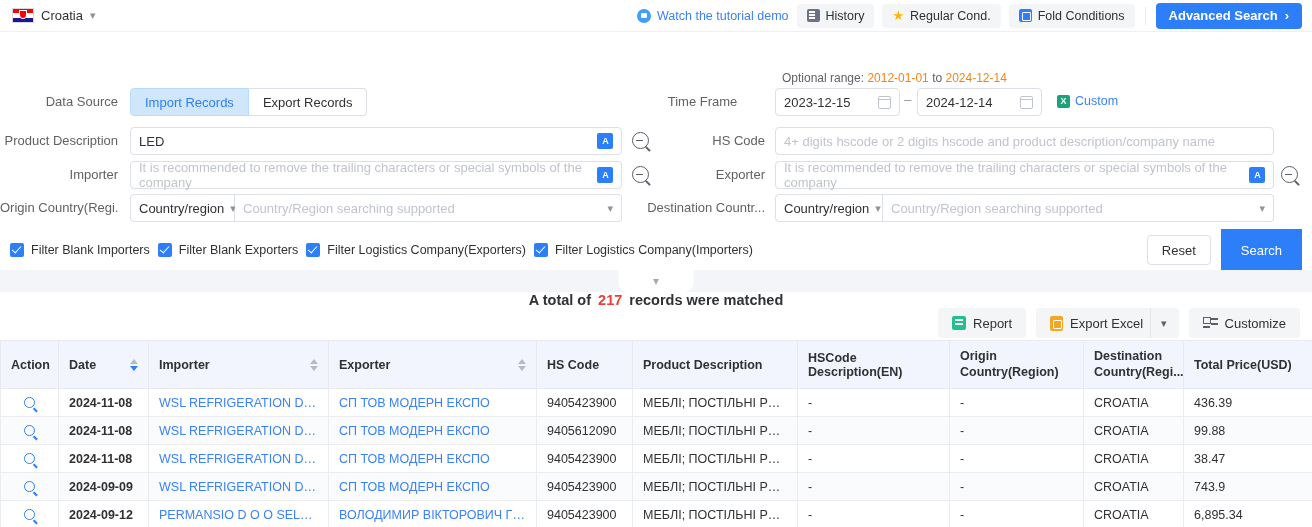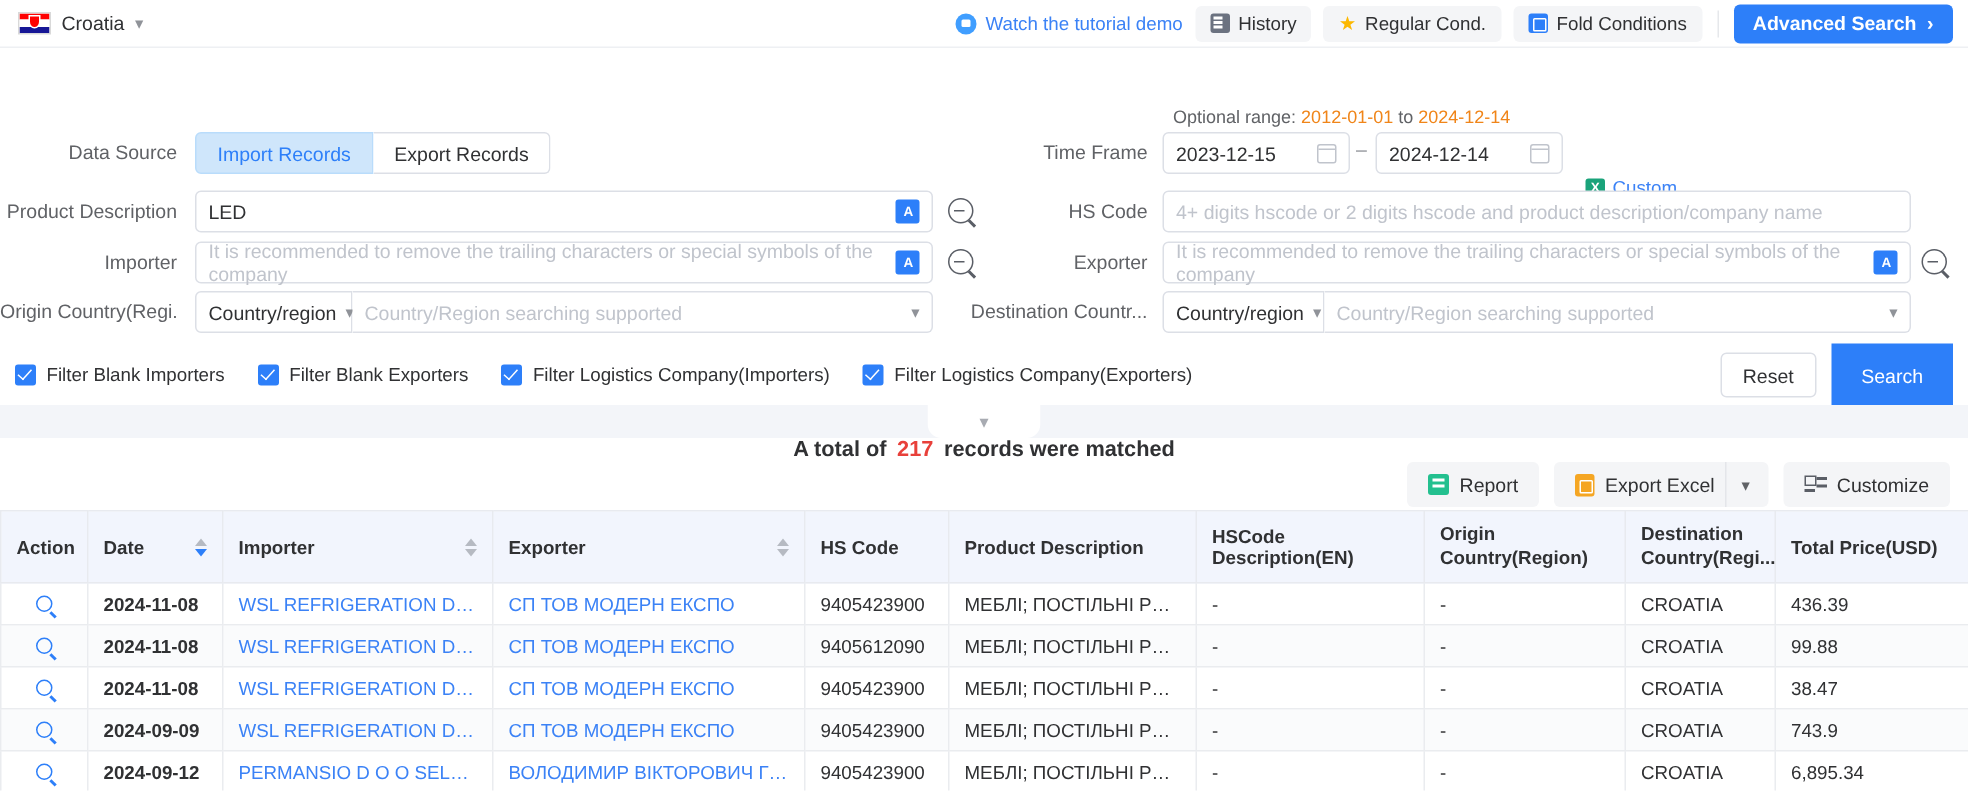--- a/index.html
+++ b/index.html
@@ -114,21 +114,21 @@
     height:28px;border:1px solid #dcdfe6;border-left:none;border-radius:0 4px 4px 0;background:#fff;
     display:flex;align-items:center;justify-content:space-between;padding:0 8px;
     font-size:13px;color:#c0c4cc;flex:1;
   }
 
   .custom-link{display:flex;align-items:center;gap:5px;color:#3b82f6;font-size:12.5px;cursor:pointer;}
   .ic-xls{width:13px;height:13px;border-radius:2px;background:#1aa37a;position:relative;flex:none;}
   .ic-xls::after{content:"X";position:absolute;left:0;top:0;width:100%;height:100%;color:#fff;font-size:9px;display:flex;align-items:center;justify-content:center;font-weight:bold;}
 
   
-  .cbrow { display:flex; align-items:center; gap:22px; }
+  .cbrow { display:flex; align-items:center; gap:8px; }
   .cb { display:flex; align-items:center; gap:7px; cursor:pointer; font-size:12.5px; color:#303133; }
   .box {
     width:14px;height:14px;border-radius:2px;background:#2d7ff9;position:relative;flex:none;
   }
   .box::after{
     content:"";position:absolute;left:4px;top:1px;width:4px;height:8px;
     border:solid #fff;border-width:0 1.8px 1.8px 0;transform:rotate(42deg);
   }
   .btn-plain{
     height:30px;padding:0 14px;border:1px solid #dcdfe6;border-radius:4px;background:#fff;
@@ -245,31 +245,31 @@
     <b>2024-12-14</b>
   </div>
 
   <div style="position:absolute;left:0;top:56px;width:1084px;height:28px;">
     <div class="lbl" style="position:absolute;left:0;width:118px;line-height:28px;">Data Source</div>
     <div class="seg" style="position:absolute;left:130px;top:0;">
       <div class="s active">Import Records</div>
       <div class="s">Export Records</div>
     </div>
 
-    <div class="lbl" style="position:absolute;left:640px;width:125px;line-height:28px;">Time Frame</div>
+    <div class="lbl" style="position:absolute;left:640px;width:125px;line-height:28px;text-align:center;">Time Frame</div>
     <div class="inp" style="position:absolute;left:775px;top:0;width:125px;justify-content:space-between;">
       <span>2023-12-15</span>
       <span class="cal"></span>
     </div>
     <span style="position:absolute;left:904px;top:4px;color:#909399;">–</span>
     <div class="inp" style="position:absolute;left:917px;top:0;width:125px;justify-content:space-between;">
       <span>2024-12-14</span>
       <span class="cal"></span>
     </div>
-    <div class="custom-link" style="position:absolute;left:1057px;top:6px;margin-top:24px;">
+    <div class="custom-link" style="position:absolute;left:1057px;top:6px;">
       <span class="ic-xls"></span>
       <span>Custom</span>
     </div>
   </div>
 
   <div style="position:absolute;left:0;top:95px;width:1312px;height:28px;">
     <div class="lbl" style="position:absolute;left:0;width:118px;line-height:28px;">Product Description</div>
     <div class="inp" style="position:absolute;left:130px;top:0;width:492px;justify-content:space-between;">
       <span>LED</span>
       <span class="ic-trans">A</span>
@@ -325,25 +325,25 @@
       <div class="cb">
         <span class="box"></span>
         <span>Filter Blank Importers</span>
       </div>
       <div class="cb">
         <span class="box"></span>
         <span>Filter Blank Exporters</span>
       </div>
       <div class="cb">
         <span class="box"></span>
-        <span>Filter Logistics Company(Importers)</span>
+        <span>Filter Logistics Company(Exporters)</span>
       </div>
       <div class="cb">
         <span class="box"></span>
-        <span>Filter Logistics Company(Exporters)</span>
+        <span>Filter Logistics Company(Importers)</span>
       </div>
     </div>
     <div style="margin-left:auto;display:flex;align-items:center;gap:10px;">
       <div class="btn-plain">Reset</div>
       <div class="btn-primary">Search</div>
     </div>
   </div>
 </div>
 
 <div class="collapse-strip" style="margin-top:34px;">

